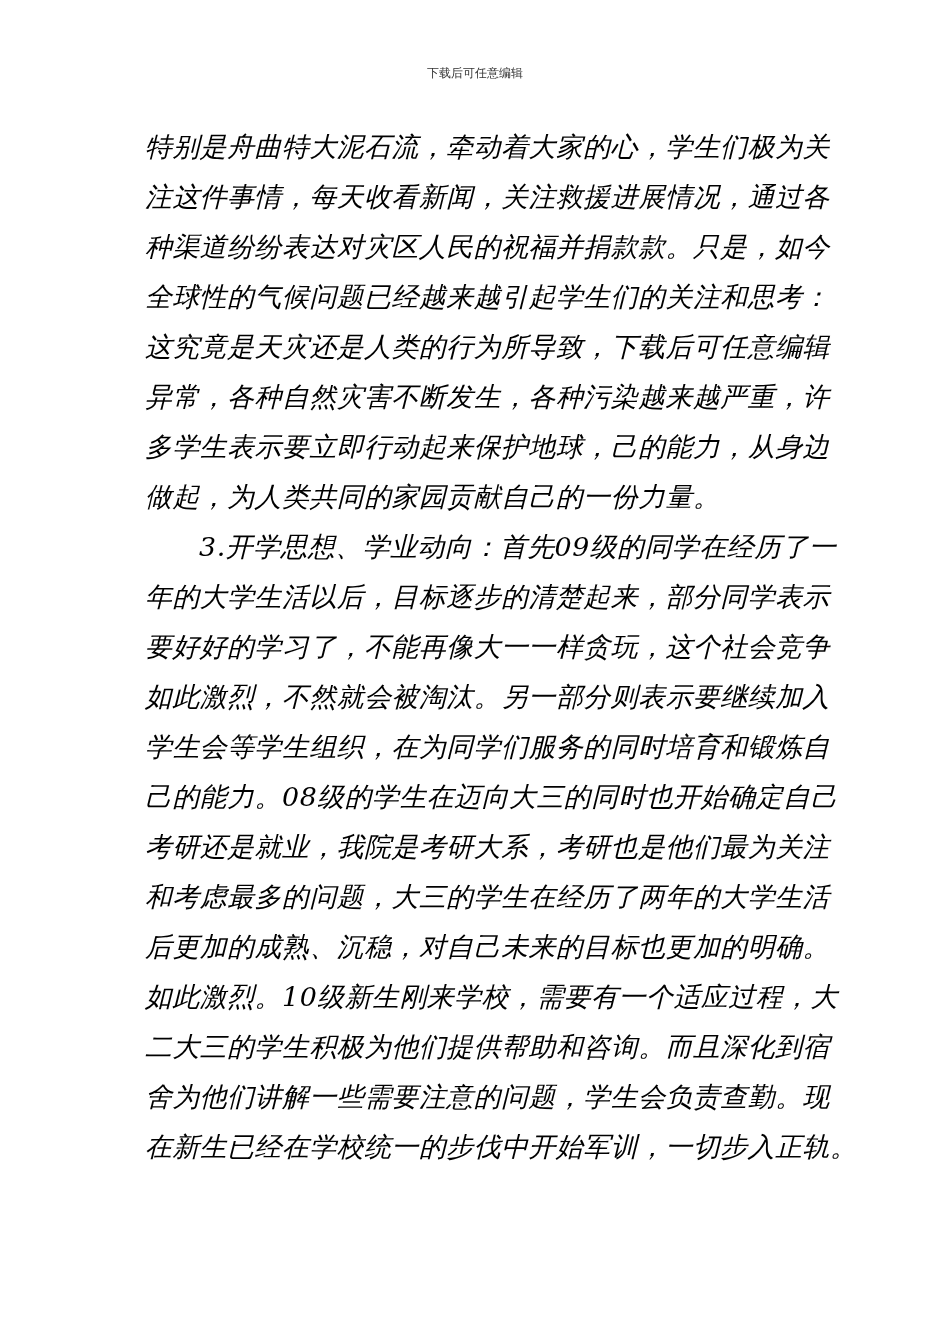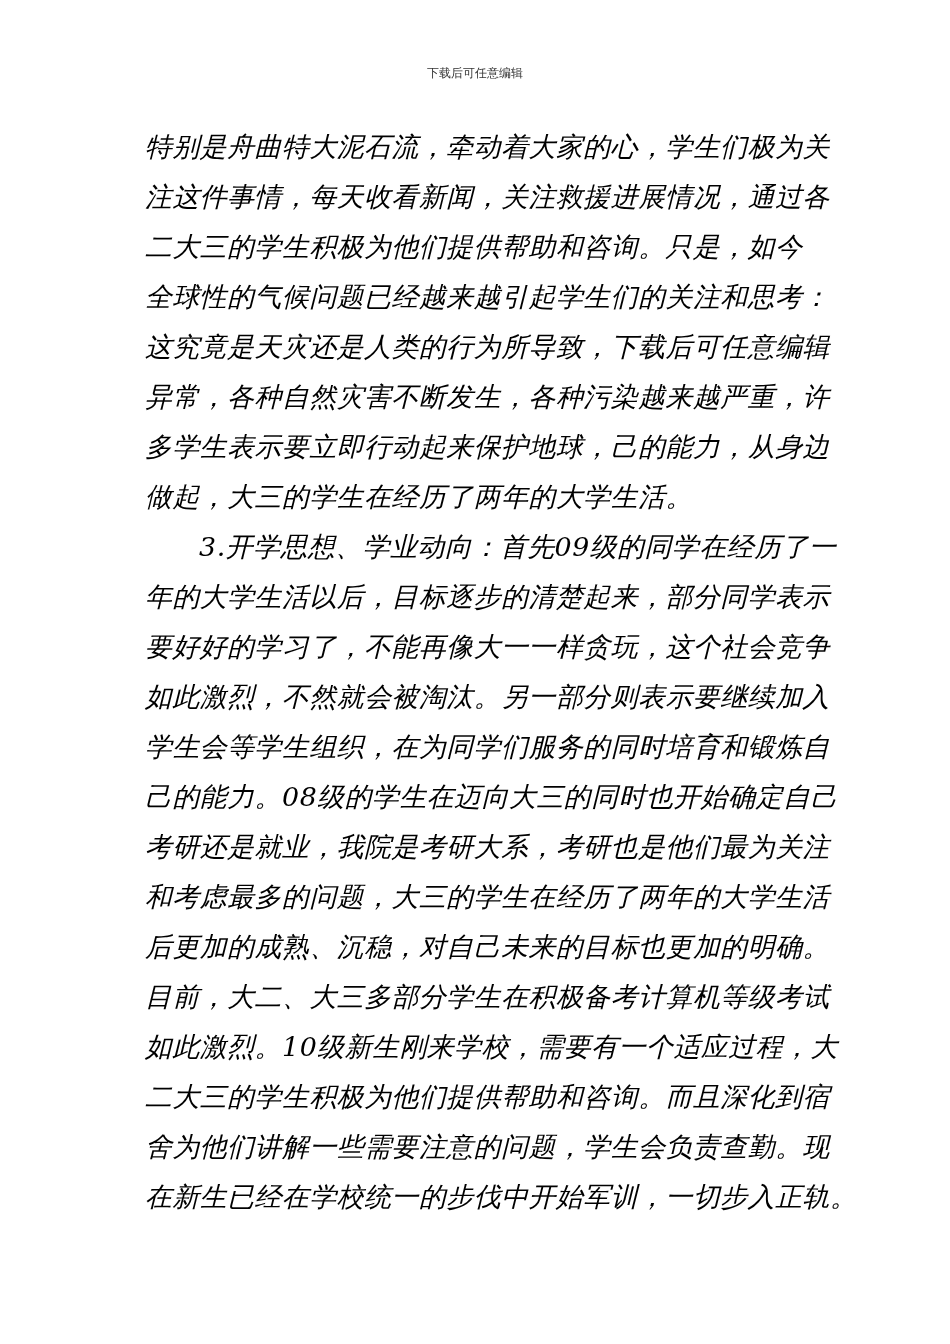--- a/index.html
+++ b/index.html
@@ -45,33 +45,32 @@
     }
   </style>
 </head>
 <body>
 
 <div class="page-header">下载后可任意编辑</div>
 
 <div class="body-text">
   <div class="line">特别是舟曲特大泥石流，牵动着大家的心，学生们极为关</div>
   <div class="line">注这件事情，每天收看新闻，关注救援进展情况，通过各</div>
-  <div class="line">二大三的学生积极为他们提供帮助和咨询。只是，如今</div>
+  <div class="line">种渠道纷纷表达对灾区人民的祝福并捐款款。只是，如今</div>
   <div class="line">全球性的气候问题已经越来越引起学生们的关注和思考：</div>
   <div class="line">这究竟是天灾还是人类的行为所导致，下载后可任意编辑</div>
   <div class="line">异常，各种自然灾害不断发生，各种污染越来越严重，许</div>
   <div class="line">多学生表示要立即行动起来保护地球，己的能力，从身边</div>
-  <div class="line">做起，大三的学生在经历了两年的大学生活。</div>
+  <div class="line">做起，为人类共同的家园贡献自己的一份力量。</div>
   <div class="line indent">3.开学思想、学业动向：首先09级的同学在经历了一</div>
   <div class="line">年的大学生活以后，目标逐步的清楚起来，部分同学表示</div>
   <div class="line">要好好的学习了，不能再像大一一样贪玩，这个社会竞争</div>
   <div class="line">如此激烈，不然就会被淘汰。另一部分则表示要继续加入</div>
   <div class="line">学生会等学生组织，在为同学们服务的同时培育和锻炼自</div>
   <div class="line">己的能力。08级的学生在迈向大三的同时也开始确定自己</div>
   <div class="line">考研还是就业，我院是考研大系，考研也是他们最为关注</div>
   <div class="line">和考虑最多的问题，大三的学生在经历了两年的大学生活</div>
   <div class="line">后更加的成熟、沉稳，对自己未来的目标也更加的明确。</div>
-  <div class="line">目前，大二、大三多部分学生在积极备考计算机等级考试</div>
   <div class="line">如此激烈。10级新生刚来学校，需要有一个适应过程，大</div>
   <div class="line">二大三的学生积极为他们提供帮助和咨询。而且深化到宿</div>
   <div class="line">舍为他们讲解一些需要注意的问题，学生会负责查勤。现</div>
   <div class="line">在新生已经在学校统一的步伐中开始军训，一切步入正轨。</div>
 </div>
 
 </body></html>

